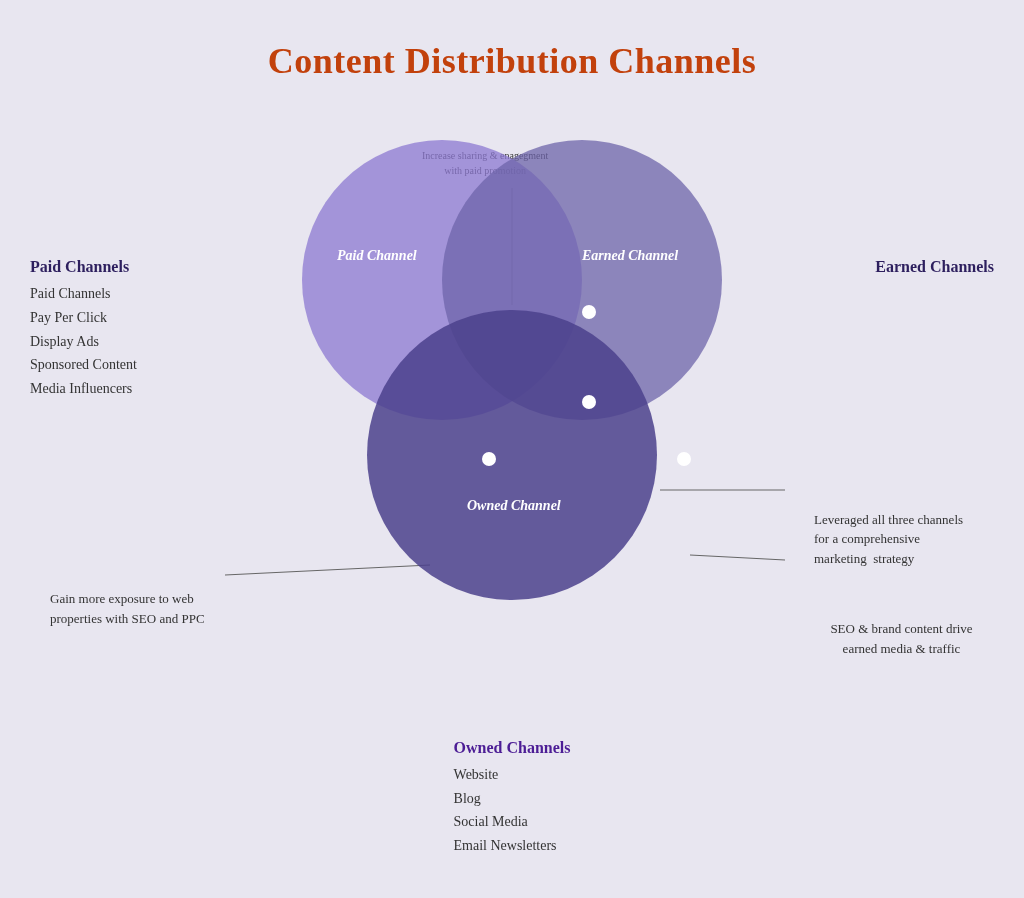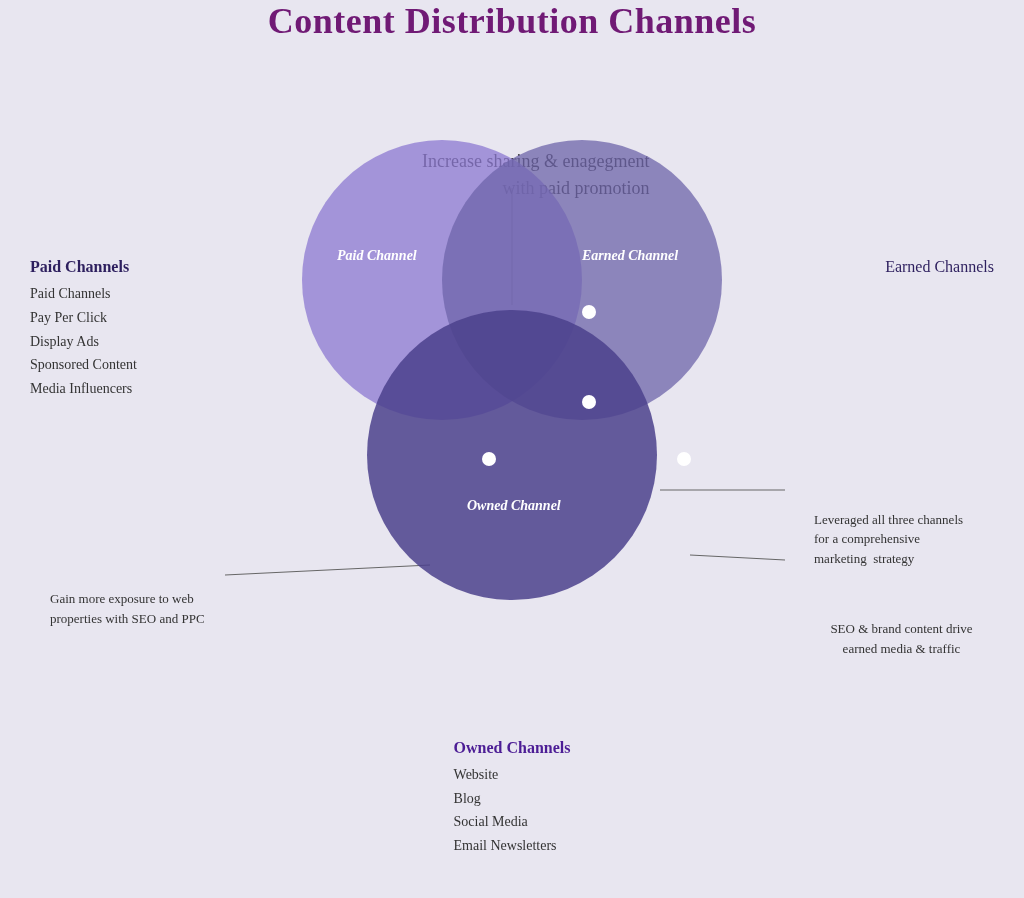--- a/index.html
+++ b/index.html
@@ -7,23 +7,24 @@
       width: 1024px;
       height: 898px;
       background-color: #e8e6f0;
       font-family: 'Georgia', serif;
       position: relative;
       overflow: hidden;
     }
 
     .page-title {
       text-align: center;
-      color: #701a75;
+      color: #c2410c;
       font-size: 36px;
       font-weight: bold;
+      padding-top: 40px;
       letter-spacing: 0.5px;
     }
 
     
     .venn-container {
       position: absolute;
       top: 140px;
       left: 50%;
       transform: translateX(-50%);
       width: 460px;
@@ -146,21 +147,21 @@
 
     
     .earned-channels-box {
       position: absolute;
       top: 258px;
       right: 30px;
     }
 
     .earned-channels-box h3 {
       font-size: 16px;
-      font-weight: normal;
+      font-weight: bold;
       color: #2d1f5e;
       margin-bottom: 6px;
     }
 
     .earned-channels-box ul {
       list-style: none;
       font-size: 14px;
       color: #333;
       line-height: 1.7;
     }
@@ -187,23 +188,23 @@
       color: #333;
       line-height: 1.7;
     }
 
     
     .top-annotation {
       position: absolute;
       top: 148px;
       left: 50%;
       transform: translateX(-90px);
-      font-size: 18px;
-      color: #333;
-      text-align: right;
+      font-size: 10px;
+      color: #333;
+      text-align: center;
       line-height: 1.5;
     }
 
     
     .bottom-left-annotation {
       position: absolute;
       bottom: 270px;
       left: 50px;
       font-size: 13px;
       color: #333;

